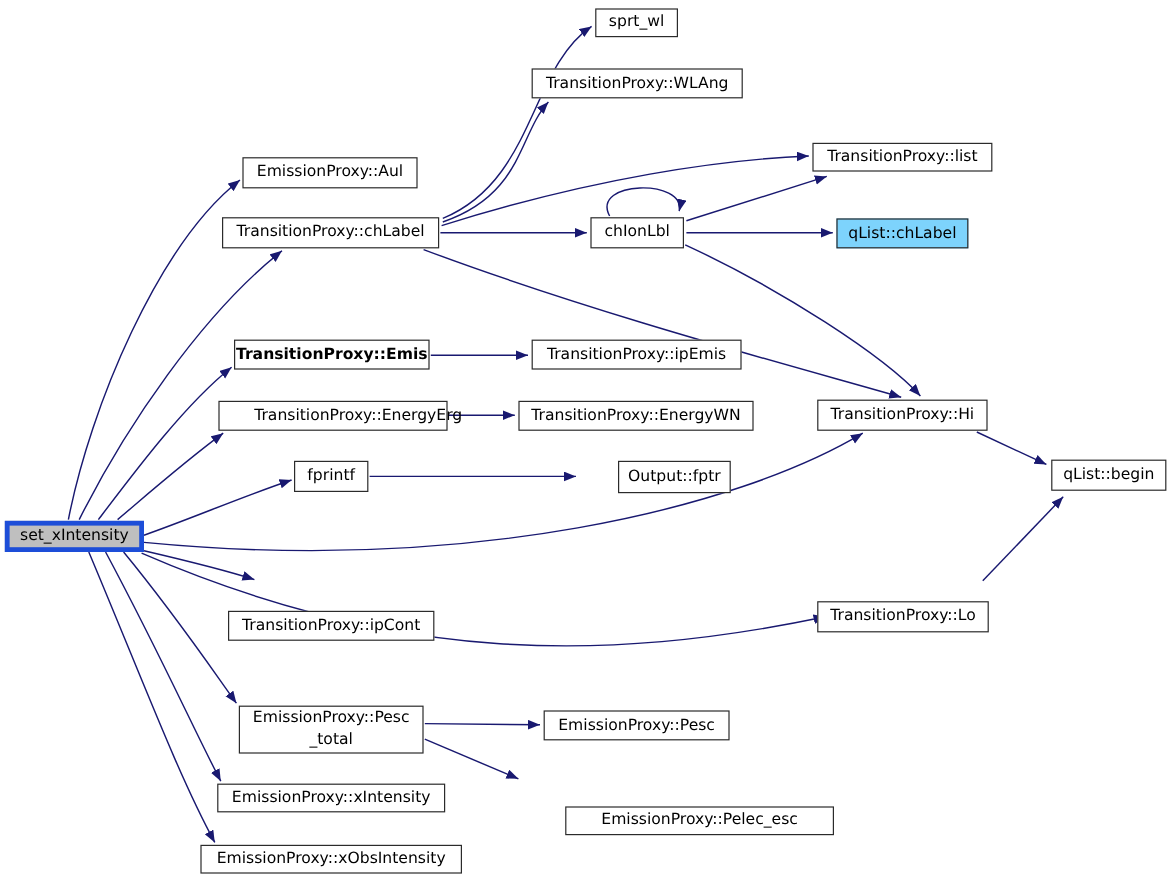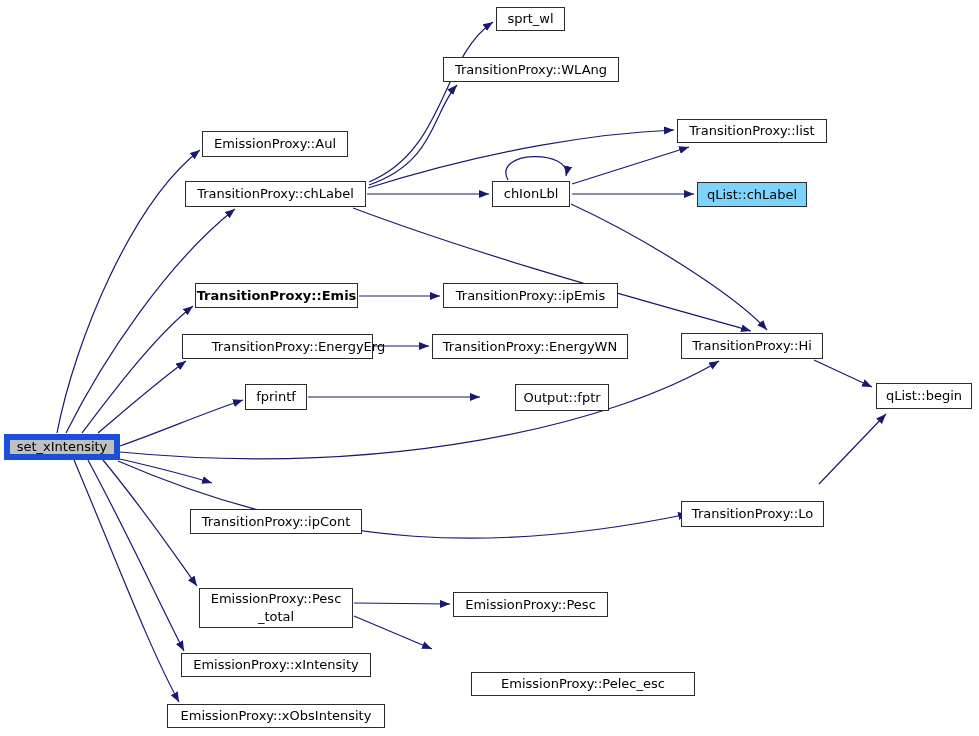--- a/index.html
+++ b/index.html
@@ -23,21 +23,21 @@
     flex-direction:column;
     align-items:center;
     justify-content:center;
     text-align:center;
     line-height:18px;
     white-space:nowrap;
     cursor:pointer;
   }
   .node.focus{
     background:#bfbfbf;
-    border:6px solid #1d4ed8;
+    border:4px solid #1d4ed8;
     justify-content:center;
   }
 </style>
 </head>
 <body>
 
 <div id="canvas" style="background: rgb(255, 255, 255);">
   <svg id="edges-svg" xmlns="http://www.w3.org/2000/svg" viewBox="0 0 979 736">
     <defs>
       <marker id="arrow" markerUnits="userSpaceOnUse" markerWidth="11" markerHeight="9" refX="10" refY="4" orient="auto">

